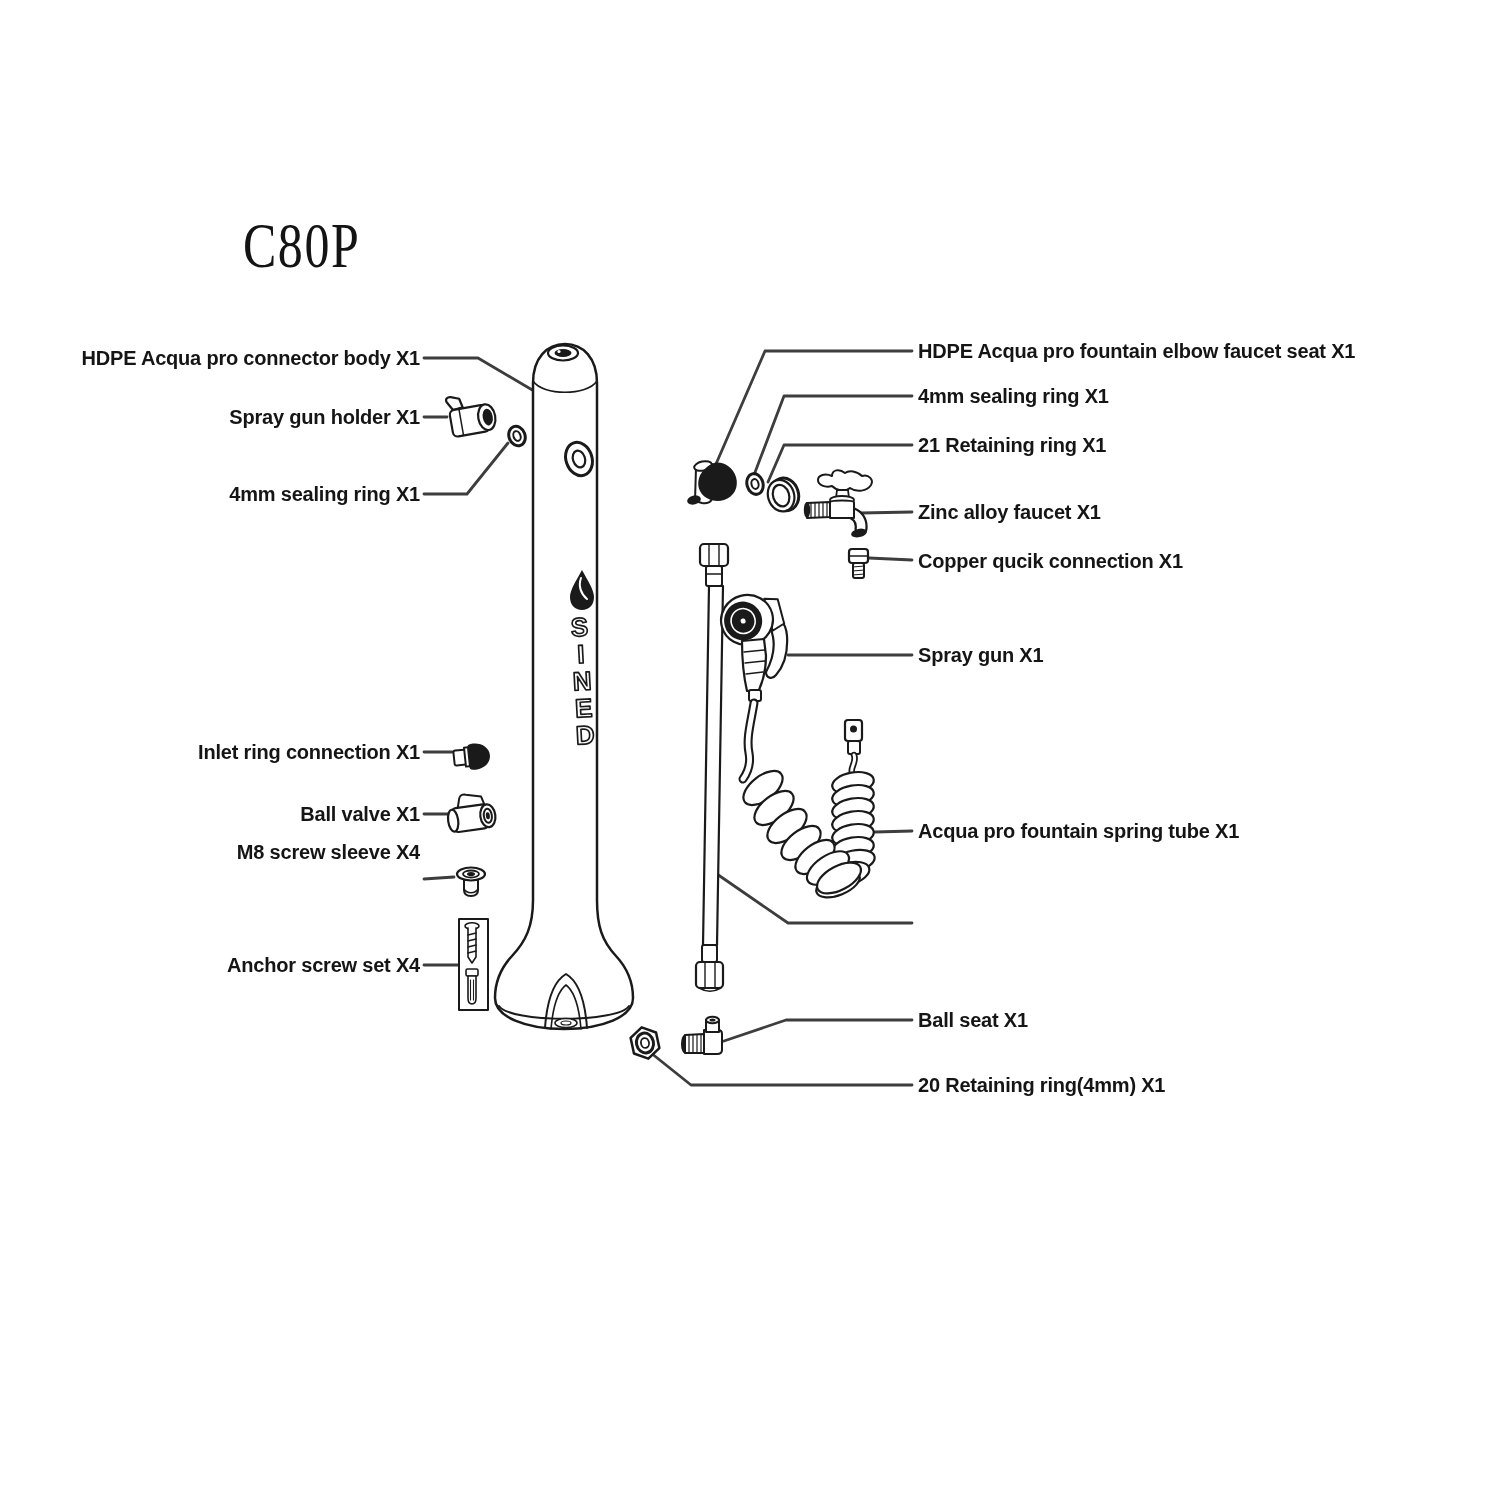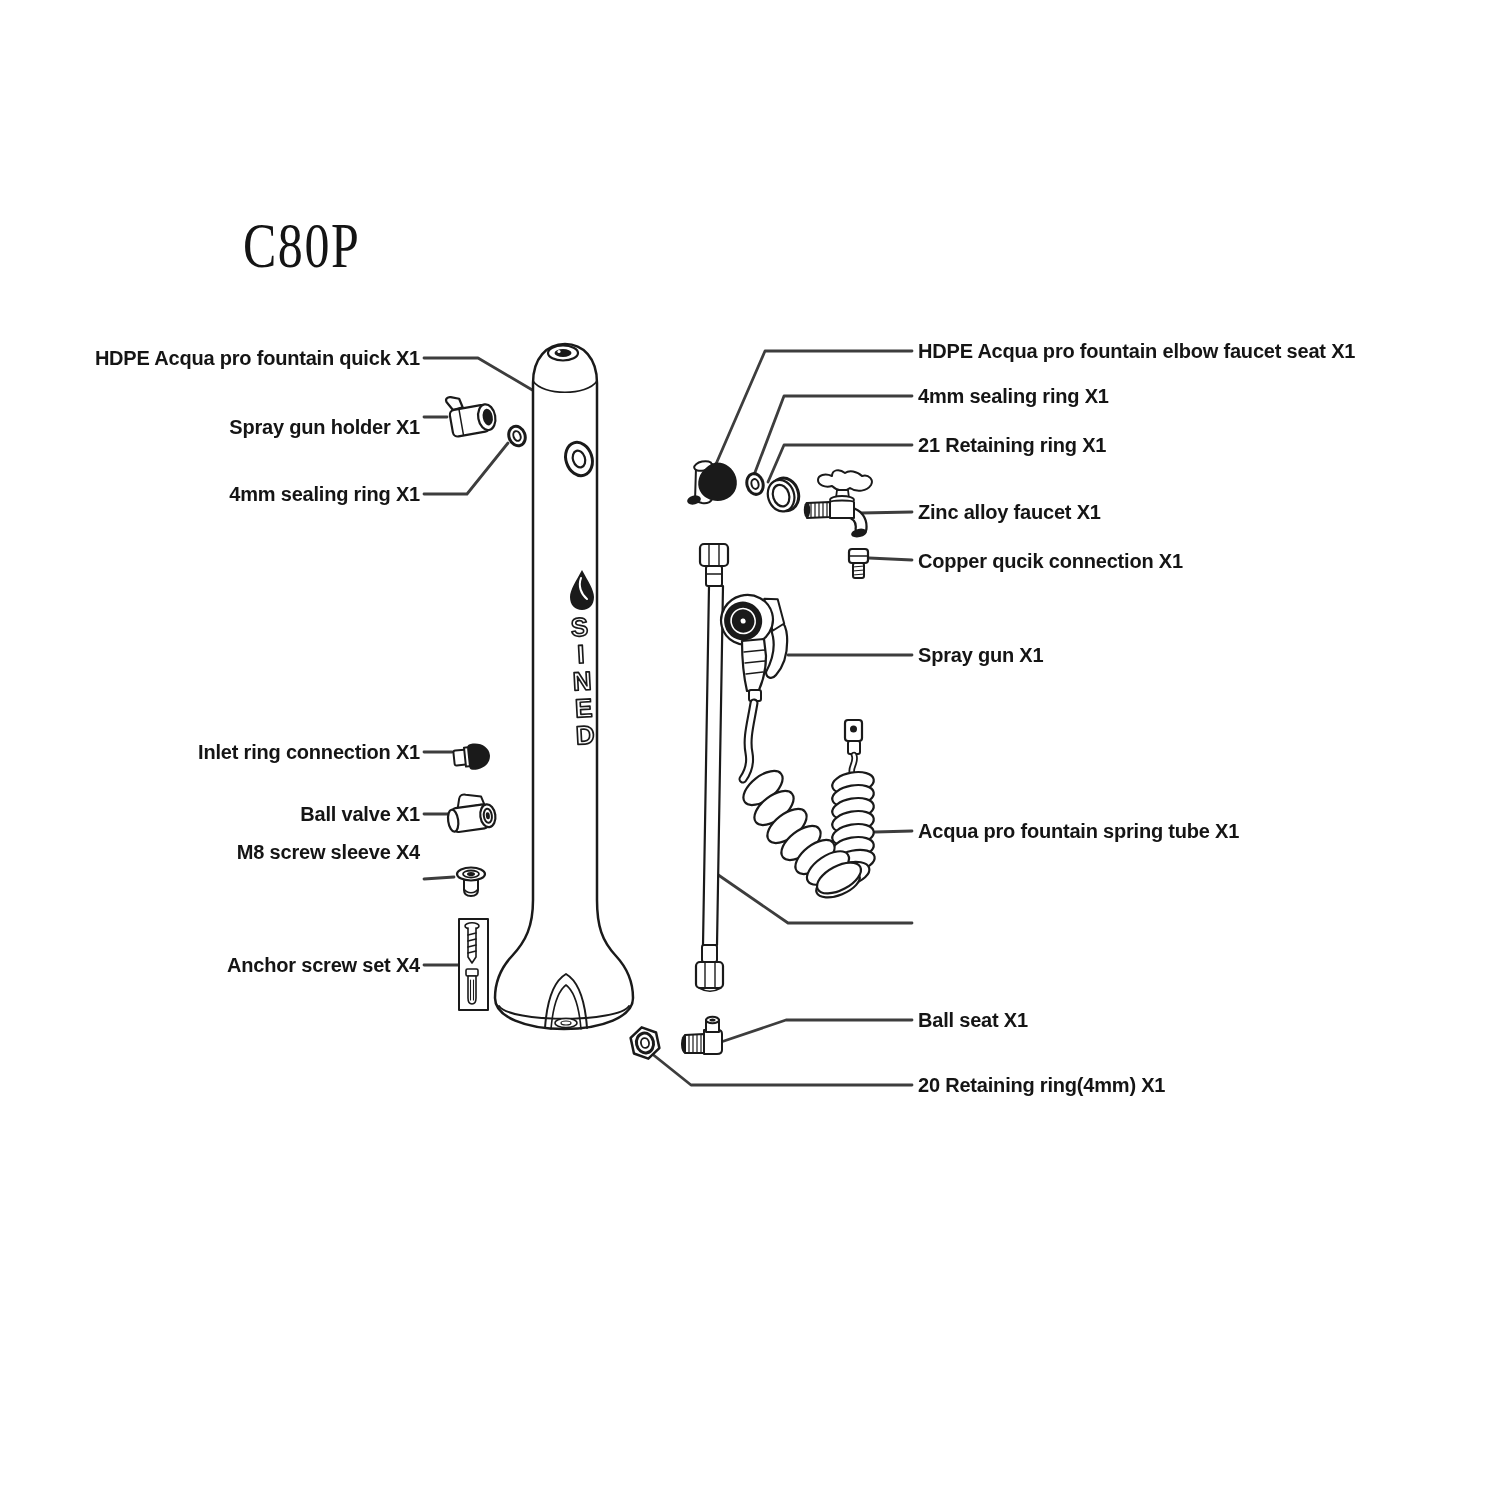--- a/index.html
+++ b/index.html
@@ -250,22 +250,22 @@
         <path fill="#ffffff" stroke-width="2.5" d="M645,1027 L658,1035 L658,1051 L645,1059 L632,1051 L632,1035 Z"></path>
         <ellipse cx="645" cy="1043" rx="8.5" ry="10" fill="#ffffff" stroke-width="3"></ellipse>
         <ellipse cx="645" cy="1043" rx="4" ry="5" stroke-width="1.8"></ellipse>
       </g>
 
     </g>
   </svg>
 
   <div class="title">C80P</div>
 
-  <div class="lbl left" style="top:346px">HDPE Acqua pro fountain quick X1</div>
-  <div class="lbl left" style="top:415px">Spray gun holder X1</div>
+  <div class="lbl left" style="top:346px">HDPE Acqua pro connector body X1</div>
+  <div class="lbl left" style="top:405px">Spray gun holder X1</div>
   <div class="lbl left" style="top:482px">4mm sealing ring X1</div>
   <div class="lbl left" style="top:740px">Inlet ring connection X1</div>
   <div class="lbl left" style="top:802px">Ball valve X1</div>
   <div class="lbl left" style="top:840px">M8 screw sleeve X4</div>
   <div class="lbl left" style="top:953px">Anchor screw set X4</div>
 
   <div class="lbl right" style="top:339px">HDPE Acqua pro fountain elbow faucet seat X1</div>
   <div class="lbl right" style="top:384px">4mm sealing ring X1</div>
   <div class="lbl right" style="top:433px">21 Retaining ring X1</div>
   <div class="lbl right" style="top:500px">Zinc alloy faucet X1</div>

